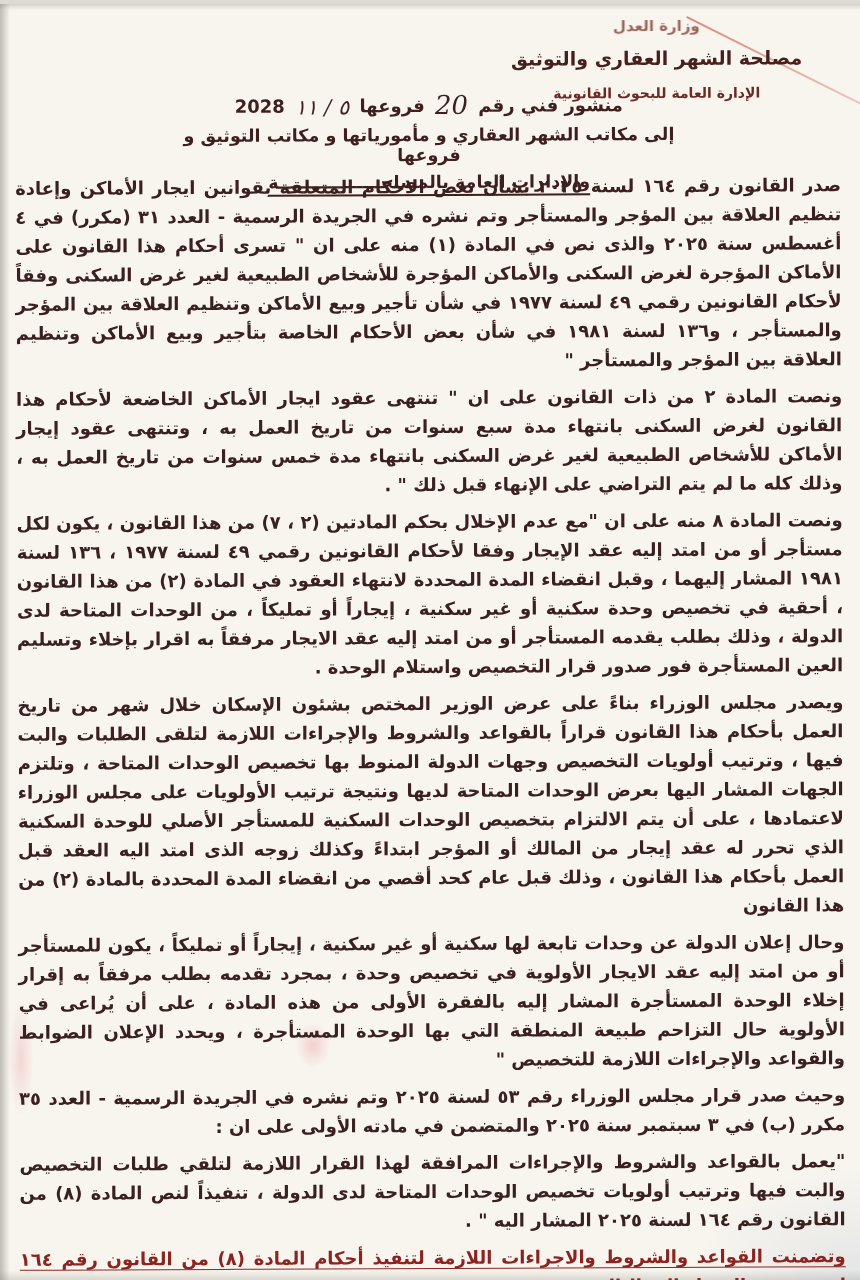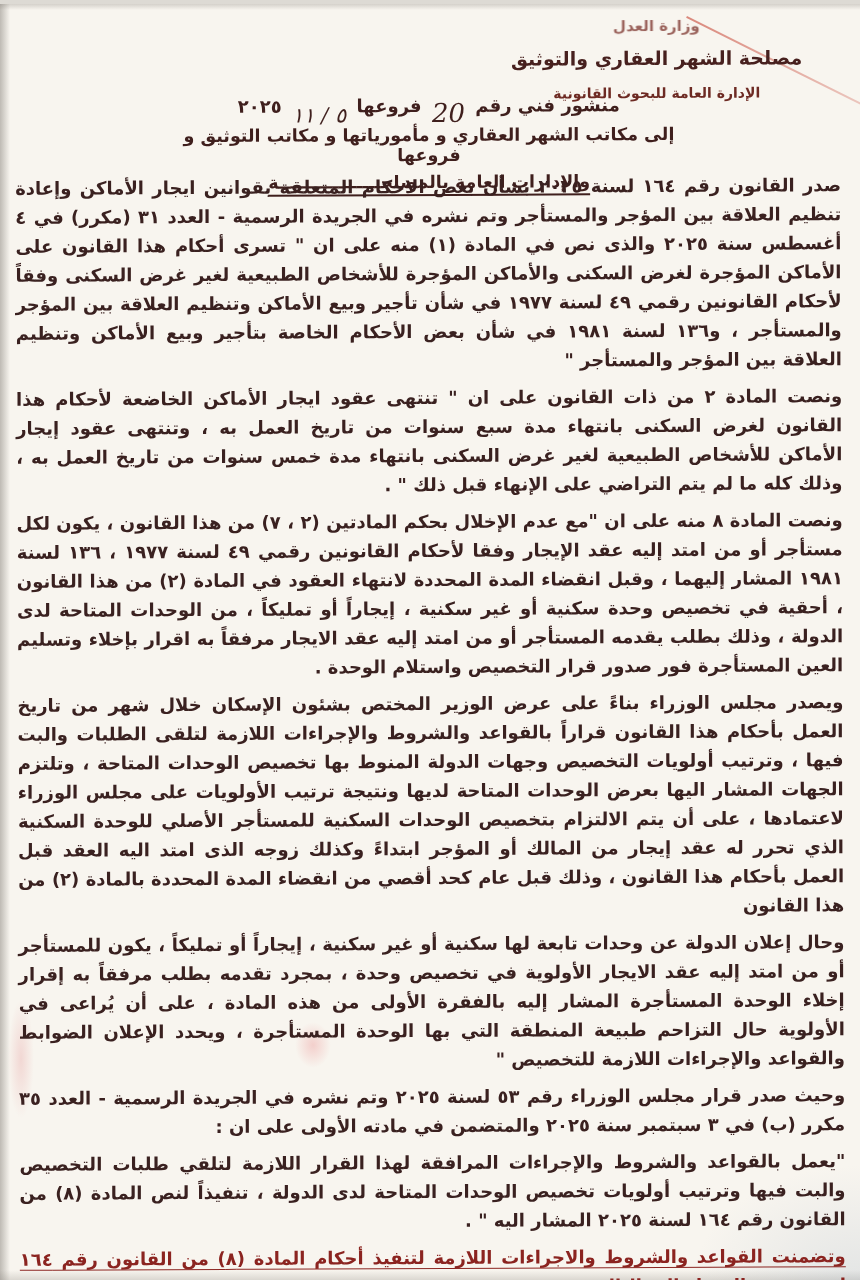--- a/index.html
+++ b/index.html
@@ -35,21 +35,21 @@
   .header-block{position:absolute;top:14px;right:42px;width:320px;text-align:center;}
   .ministry{font-size:15px;font-weight:bold;color:#7c332c;opacity:.75;
     filter:blur(.6px);letter-spacing:1px;}
   .authority{margin-top:12px;font-size:19px;font-weight:bold;color:#47201e;}
   .department{margin-top:16px;font-size:14px;font-weight:bold;color:#6d2a23;}
 
   
   .title-block{position:absolute;top:84px;right:150px;width:560px;text-align:center;color:#3f1f1d;}
   .title-line{font-size:18px;font-weight:bold;white-space:nowrap;}
   .handwritten{font-family:"DejaVu Serif", serif;font-style:italic;font-weight:normal;
-    font-size:26px;direction:ltr;display:inline-block;padding:0 4px;position:relative;top:10px;}
+    font-size:26px;direction:ltr;display:inline-block;padding:0 4px;position:relative;top:2px;}
   .handwritten.small{font-size:21px;}
   .addressee{margin-top:7px;font-size:17.5px;font-weight:bold;}
   .departments{margin-top:7px;font-size:17.5px;font-weight:bold;}
   .departments .underlined{display:inline-block;border-bottom:2px solid #3f1f1d;padding-bottom:2px;}
 
   
   .body-text{position:absolute;top:168px;right:18px;left:16px;
     color:#3a2120;font-size:18px;font-weight:bold;line-height:29px;
     text-align:justify;}
   .body-text p{margin:0 0 8px 0;}
@@ -75,21 +75,21 @@
       <div class="authority">مصلحة الشهر العقاري والتوثيق</div>
       <div class="department">الإدارة العامة للبحوث القانونية</div>
     </div>
 
     <div class="title-block">
       <div class="title-line">
         <span>منشور فني  رقم</span>
         <span class="handwritten">20</span>
         <span>فروعها</span>
         <span class="handwritten small">٥ / ١١</span>
-        <span>٢٠٢٥</span>
+        <span>2028</span>
       </div>
       <div class="addressee">إلى مكاتب الشهر العقاري و مأمورياتها و مكاتب التوثيق و فروعها</div>
       <div class="departments">
         <span class="underlined">والإدارات العامة بالمصلحـــــــــــــــــة</span>
       </div>
     </div>
 
     <div class="body-text">
       <p>صدر القانون رقم ١٦٤ لسنة ٢٠٢٥ بشأن بعض الاحكام المتعلقة بقوانين ايجار الأماكن وإعادة تنظيم العلاقة بين المؤجر والمستأجر وتم نشره في الجريدة الرسمية - العدد ٣١ (مكرر) في ٤ أغسطس سنة ٢٠٢٥ والذى نص في المادة (١) منه على ان " تسرى أحكام هذا القانون على الأماكن المؤجرة لغرض السكنى والأماكن المؤجرة للأشخاص الطبيعية لغير غرض السكنى وفقاً لأحكام القانونين رقمي ٤٩ لسنة ١٩٧٧ في شأن تأجير وبيع الأماكن وتنظيم العلاقة بين المؤجر والمستأجر ، و١٣٦ لسنة ١٩٨١ في شأن بعض الأحكام الخاصة بتأجير وبيع الأماكن وتنظيم العلاقة بين المؤجر والمستأجر "</p>
       <p>ونصت المادة ٢ من ذات القانون على ان " تنتهى عقود ايجار الأماكن الخاضعة لأحكام هذا القانون لغرض السكنى بانتهاء مدة سبع سنوات من تاريخ العمل به ، وتنتهى عقود إيجار الأماكن للأشخاص الطبيعية لغير غرض السكنى بانتهاء مدة خمس سنوات من تاريخ العمل به ، وذلك كله ما لم يتم التراضي على الإنهاء قبل ذلك " .</p>

